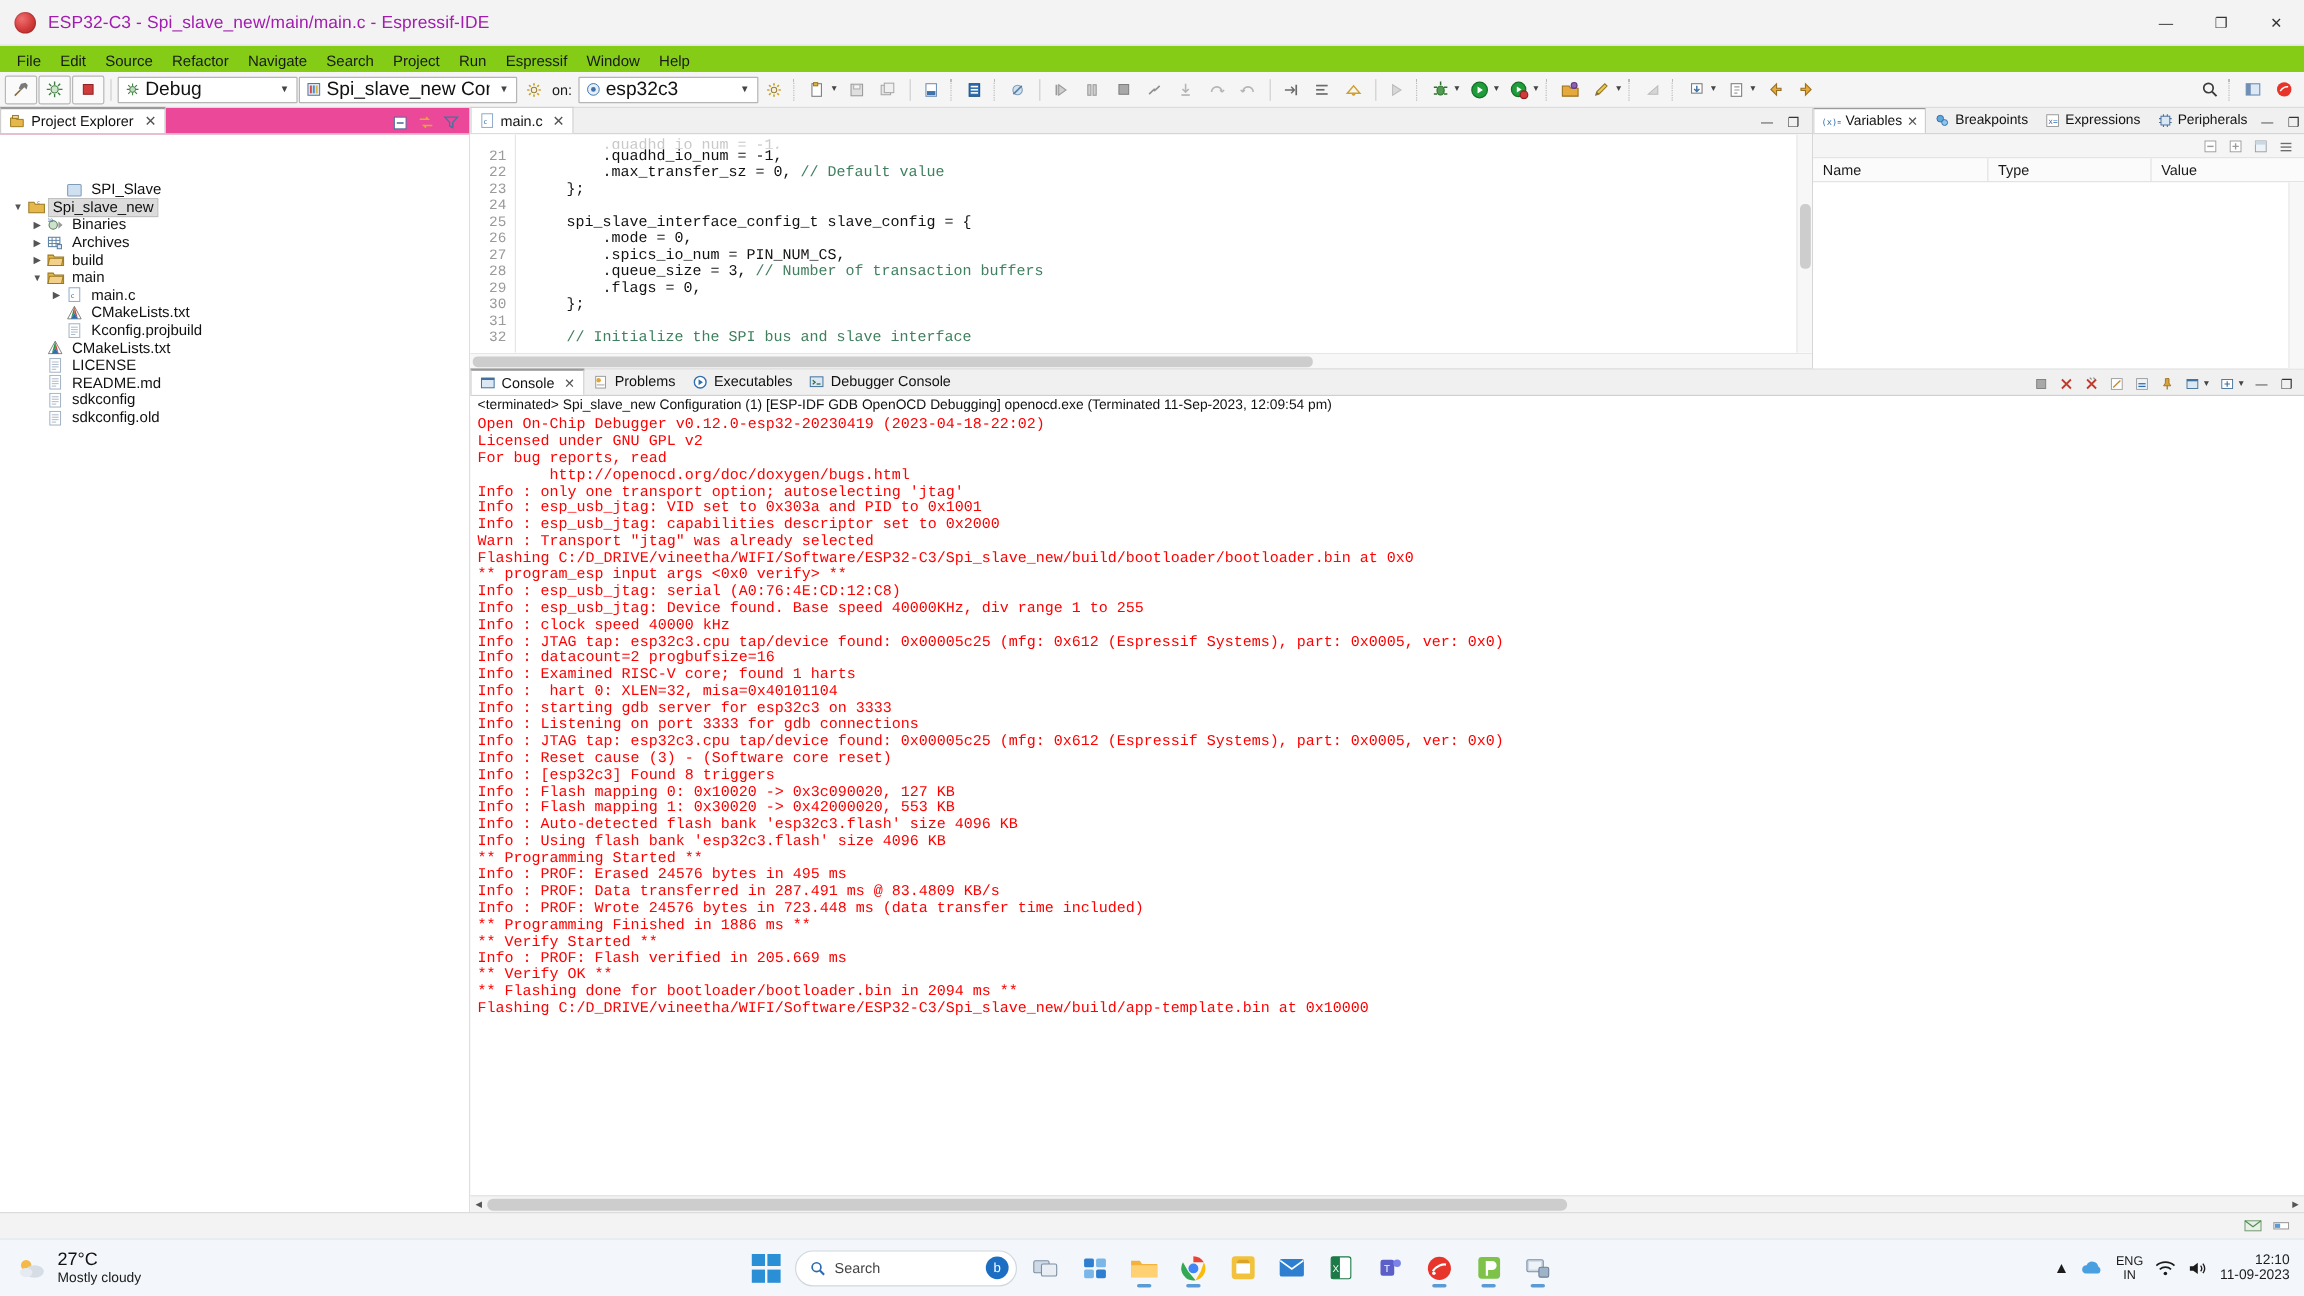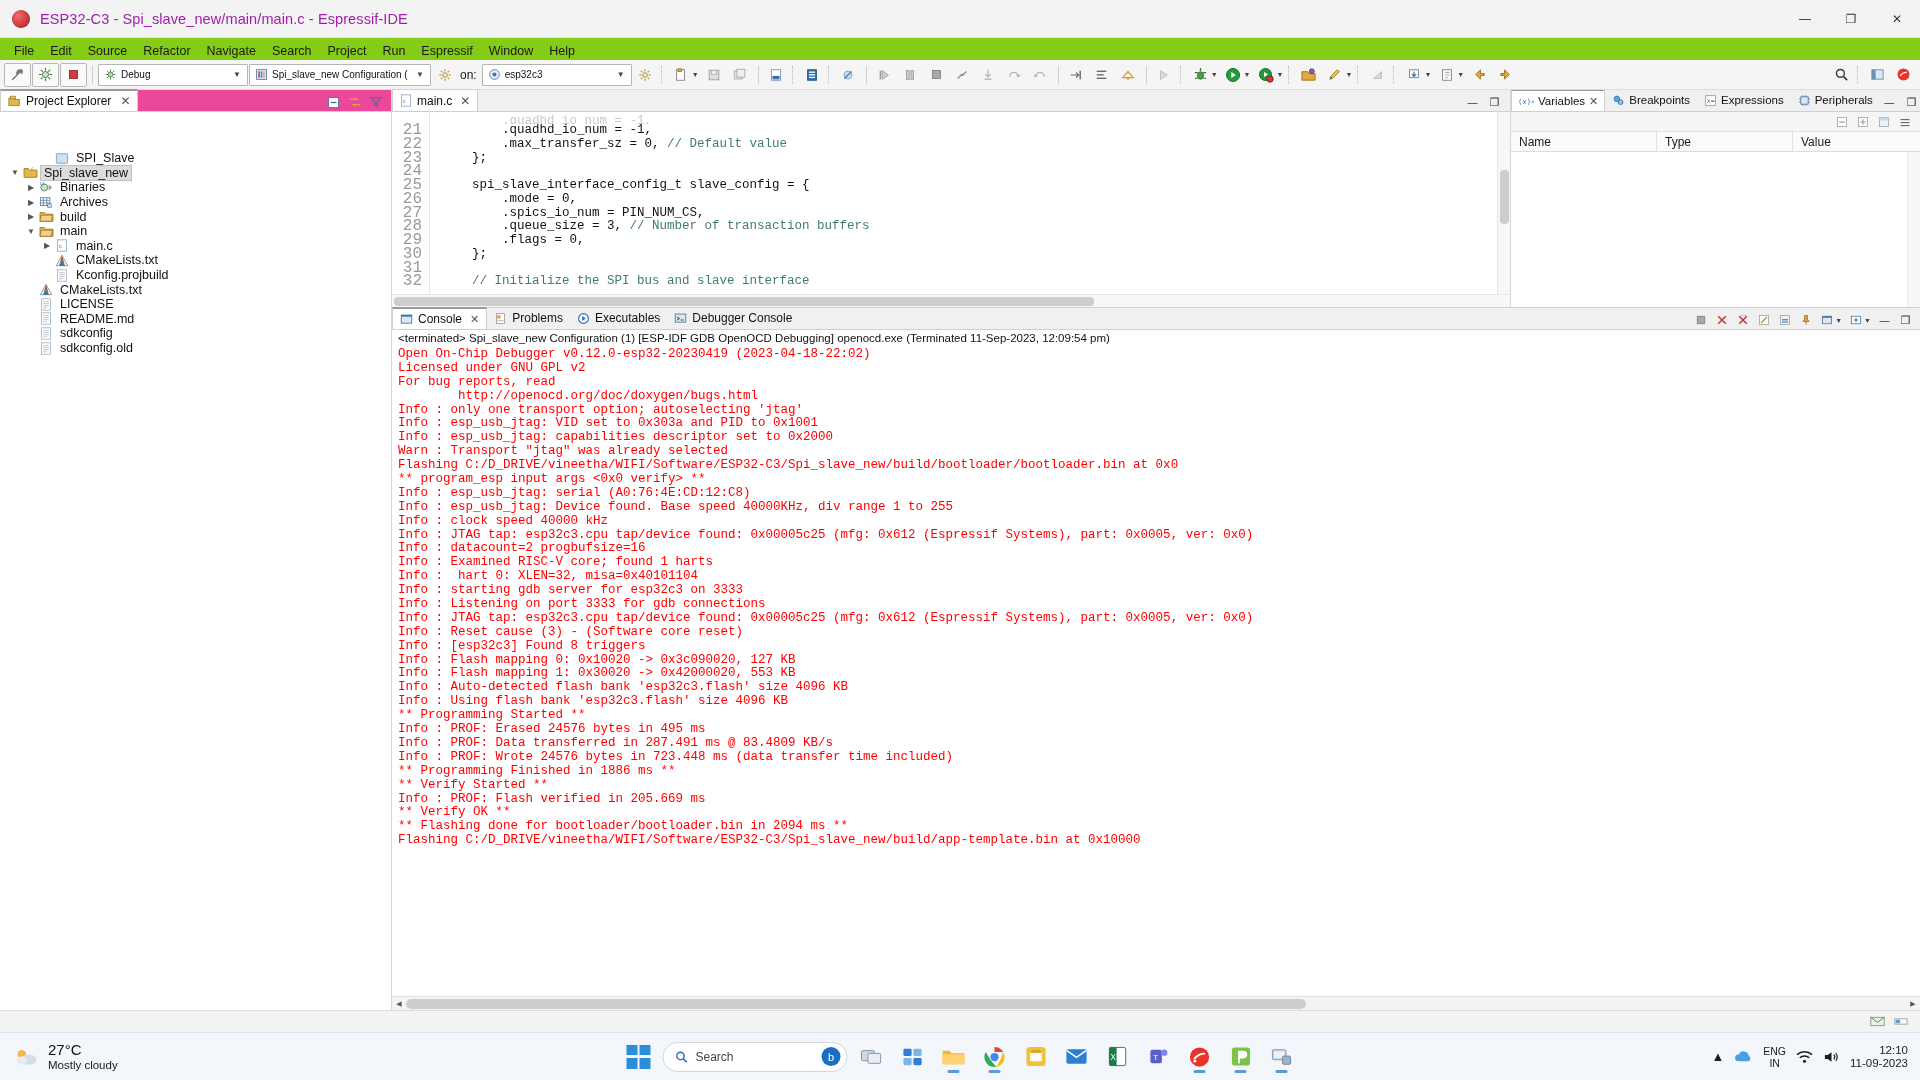--- a/index.html
+++ b/index.html
@@ -48,21 +48,21 @@
   }
   .tb-btn.framed { border: 1px solid #b8b8b8; background: #fafafa; width: 27px; }
   .tb-sep { width: 1px; height: 18px; background: #cfcfcf; margin: 0 4px; }
   .tb-dotsep { width: 5px; height: 18px; border-left: 1px dotted #bbb; margin: 0 2px; }
   .tb-arrow { font-size: 7px; color: #444; margin-left: -3px; margin-right: 2px; }
 
   .tb-combo {
     height: 22px; border: 1px solid #b5b5b5; background: #fff; display: flex;
     align-items: center; padding: 0 2px 0 5px; border-radius: 1px; gap: 4px;
   }
-  .tb-combo .ctext { font-size: 10px; color: #111; white-space: nowrap; overflow: hidden; }
+  .tb-combo .ctext { font-size: 16px; color: #111; white-space: nowrap; overflow: hidden; }
   .tb-combo .carrow { margin-left: auto; padding: 0 4px; font-size: 8px; color: #444; }
   .combo-debug { width: 150px; }
   .combo-config { width: 182px; }
   .combo-target { width: 150px; }
   .tb-label { font-size: 12px; color: #1a1a1a; padding: 0 4px 0 2px; }
 
   
   .ico { display: inline-block; line-height: 0; }
 
   
@@ -107,21 +107,21 @@
     background: #fff; border: 1px solid #cfcfcf; border-bottom: none; font-size: 12px; color: #111;
   }
   .etab .x { font-size: 12px; color: #555; margin-left: 3px; }
   .etab-tools { margin-left: auto; display: flex; gap: 3px; padding-right: 6px; align-items: center; }
 
   .code-area { flex: 1 1 auto; display: flex; position: relative; min-height: 0; overflow: hidden;
                background: #fff; }
   .gutter {
     width: 38px; flex: 0 0 38px; background: #fff; border-right: 1px solid #e6e6e6;
     text-align: right; padding-right: 7px; color: #9a9a9a;
-    font-family: "Liberation Mono", monospace; font-size: 16px; line-height: 13.75px;
+    font-family: "Liberation Mono", monospace; font-size: 12px; line-height: 13.75px;
     padding-top: 3px;
   }
   .codelines {
     flex: 1 1 auto; font-family: "Liberation Mono", monospace; font-size: 12.5px;
     line-height: 13.75px; color: #111; padding: 3px 0 0 12px; white-space: pre; overflow: hidden;
   }
   .cl { height: 13.75px; }
   .cmt { color: #3f7f5f; }
   .clip-top { color: #c9c9c9; }
   .vscroll {

